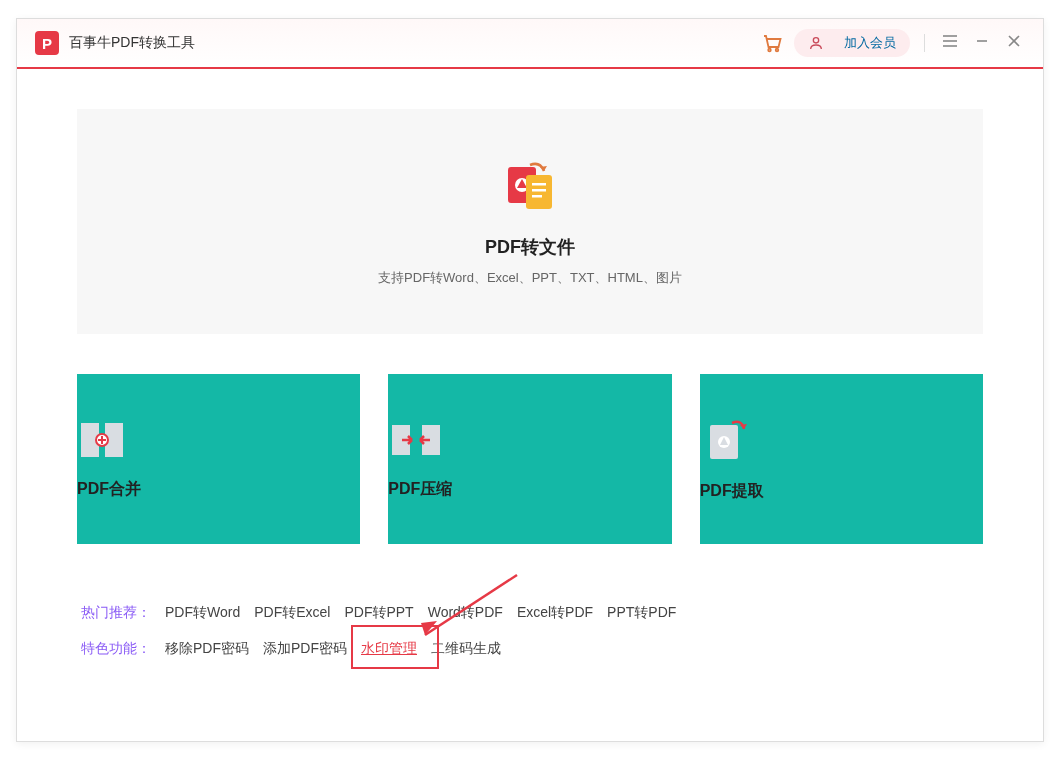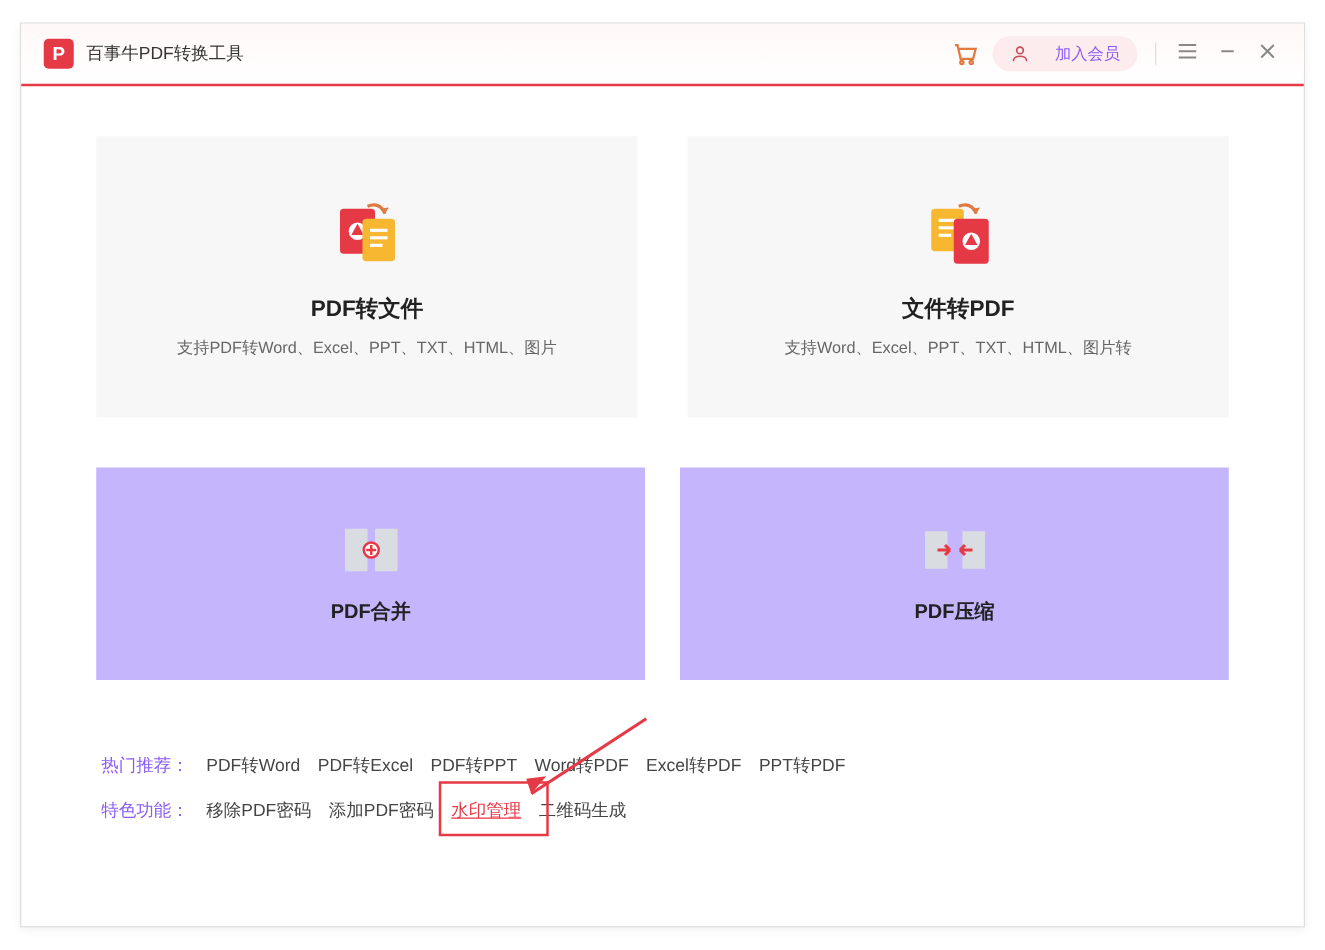--- a/index.html
+++ b/index.html
@@ -45,21 +45,21 @@
     display: flex;
     align-items: center;
     gap: 10px;
   }
   .cart-icon { color: #e07a3f; display:flex; align-items:center; }
   .member-btn {
     display: flex;
     align-items: center;
     gap: 20px;
     background: #fdecee;
-    color: #8b5cf6;
+    color: #0369a1;
     border-radius: 16px;
     padding: 5px 14px;
     font-size: 13px;
     cursor: pointer;
   }
   .win-ctrl {
     width: 22px;
     text-align: center;
     color: #888;
     font-size: 16px;
@@ -89,24 +89,24 @@
 
   .small-row {
     display: flex;
     gap: 28px;
     justify-content: space-between;
     margin-bottom: 60px;
   }
   .small-card {
     flex: 1;
     height: 170px;
-    background: #c4b5fd;
+    background: #14b8a6;
     display: flex;
     flex-direction: column;
-    align-items: center;
+    align-items: flex-start;
     justify-content: center;
     cursor: pointer;
   }
   .small-card-title { font-size: 16px; font-weight: bold; color: #222; margin-top: 18px; }
 
   .bottom-links { padding: 0 4px; }
   .link-row {
     display: flex;
     align-items: center;
     gap: 14px;
@@ -190,35 +190,20 @@
           <polygon points="44,14 40,10 47,9" fill="#e07a3f"></polygon>
           <rect x="26" y="18" width="26" height="34" rx="3" fill="#f7b731"></rect>
           <rect x="32" y="26" width="14" height="2.5" fill="#fff"></rect>
           <rect x="32" y="32" width="14" height="2.5" fill="#fff"></rect>
           <rect x="32" y="38" width="10" height="2.5" fill="#fff"></rect>
         </svg>
         <div class="big-card-title">PDF转文件</div>
         <div class="big-card-desc">支持PDF转Word、Excel、PPT、TXT、HTML、图片</div>
       </div>
 
-      <div class="big-card">
-        <svg width="60" height="60" viewBox="0 0 60 60">
-          <rect x="8" y="10" width="26" height="34" rx="3" fill="#f7b731"></rect>
-          <rect x="14" y="18" width="14" height="2.5" fill="#fff"></rect>
-          <rect x="14" y="24" width="14" height="2.5" fill="#fff"></rect>
-          <rect x="14" y="30" width="10" height="2.5" fill="#fff"></rect>
-          <path d="M30 8 Q40 4 44 14" stroke="#e07a3f" stroke-width="2.5" fill="none"></path>
-          <polygon points="44,14 40,10 47,9" fill="#e07a3f"></polygon>
-          <rect x="26" y="18" width="28" height="36" rx="3" fill="#e63946"></rect>
-          <circle cx="40" cy="36" r="7" fill="#fff"></circle>
-          <path d="M40 30 L45 39 L35 39 Z" fill="#e63946"></path>
-        </svg>
-        <div class="big-card-title">文件转PDF</div>
-        <div class="big-card-desc">支持Word、Excel、PPT、TXT、HTML、图片转</div>
-      </div>
     </div>
 
     <div class="small-row">
       <div class="small-card">
         <svg width="50" height="42" viewBox="0 0 50 42">
           <rect x="4" y="4" width="18" height="34" fill="#d9dde2"></rect>
           <rect x="28" y="4" width="18" height="34" fill="#d9dde2"></rect>
           <circle cx="25" cy="21" r="6" fill="#fff" stroke="#e63946" stroke-width="2"></circle>
           <line x1="25" y1="17" x2="25" y2="25" stroke="#e63946" stroke-width="2"></line>
           <line x1="21" y1="21" x2="29" y2="21" stroke="#e63946" stroke-width="2"></line>
@@ -226,20 +211,30 @@
         <div class="small-card-title">PDF合并</div>
       </div>
       <div class="small-card">
         <svg width="56" height="42" viewBox="0 0 56 42">
           <rect x="4" y="6" width="18" height="30" fill="#d9dde2"></rect>
           <rect x="34" y="6" width="18" height="30" fill="#d9dde2"></rect>
           <path d="M14 21 L24 21 M24 21 L20 17 M24 21 L20 25" stroke="#e63946" stroke-width="2.5" fill="none"></path>
           <path d="M42 21 L32 21 M32 21 L36 17 M32 21 L36 25" stroke="#e63946" stroke-width="2.5" fill="none"></path>
         </svg>
         <div class="small-card-title">PDF压缩</div>
+      </div>
+      <div class="small-card">
+        <svg width="50" height="46" viewBox="0 0 50 46">
+          <rect x="10" y="8" width="28" height="34" rx="2" fill="#d9dde2"></rect>
+          <circle cx="24" cy="25" r="6" fill="#fff"></circle>
+          <path d="M24 20 L28 28 L20 28 Z" fill="#d9dde2"></path>
+          <path d="M32 6 Q42 2 44 12" stroke="#e63946" stroke-width="2.5" fill="none"></path>
+          <polygon points="44,12 40,8 47,7" fill="#e63946"></polygon>
+        </svg>
+        <div class="small-card-title">PDF提取</div>
       </div>
     </div>
 
     <div class="bottom-links">
       <div class="link-row">
         <span class="label">热门推荐：</span>
         <span class="link-item">PDF转Word</span>
         <span class="link-item">PDF转Excel</span>
         <span class="link-item">PDF转PPT</span>
         <span class="link-item">Word转PDF</span>

